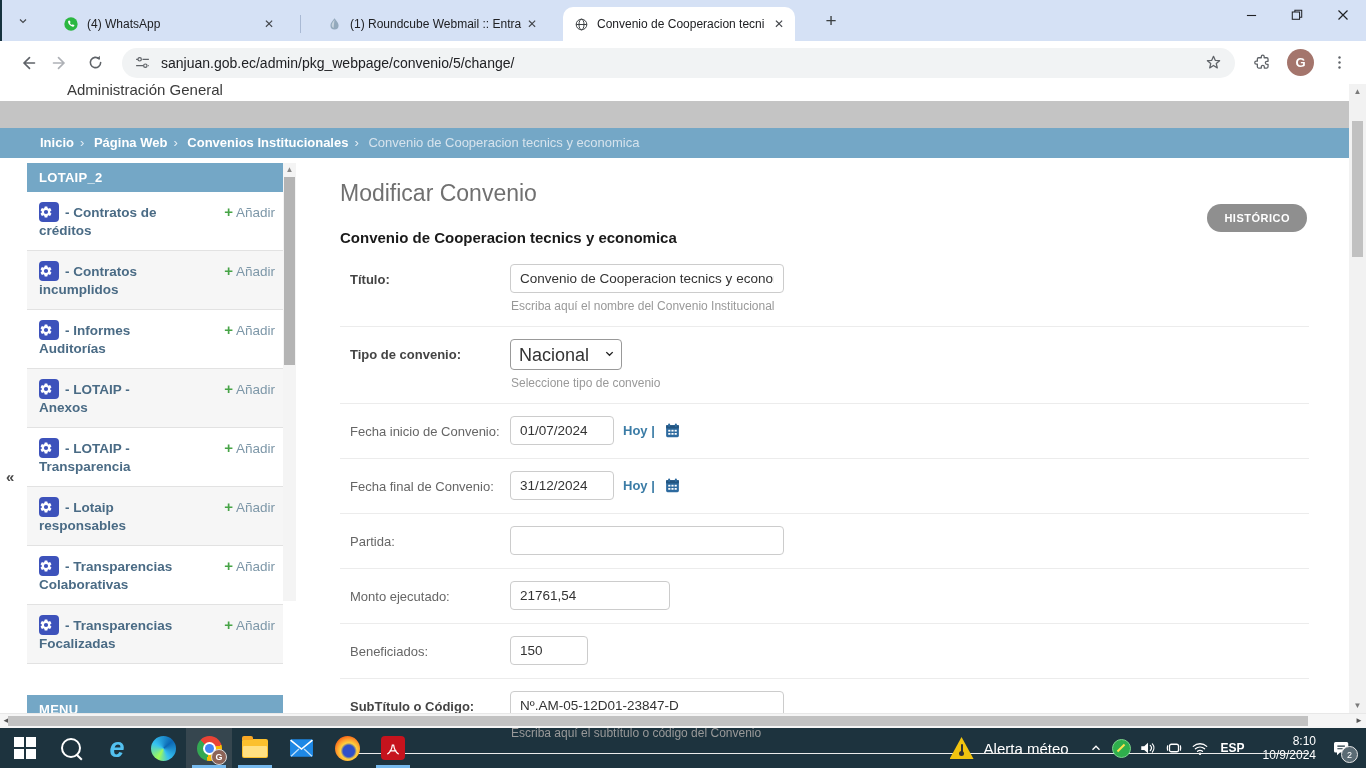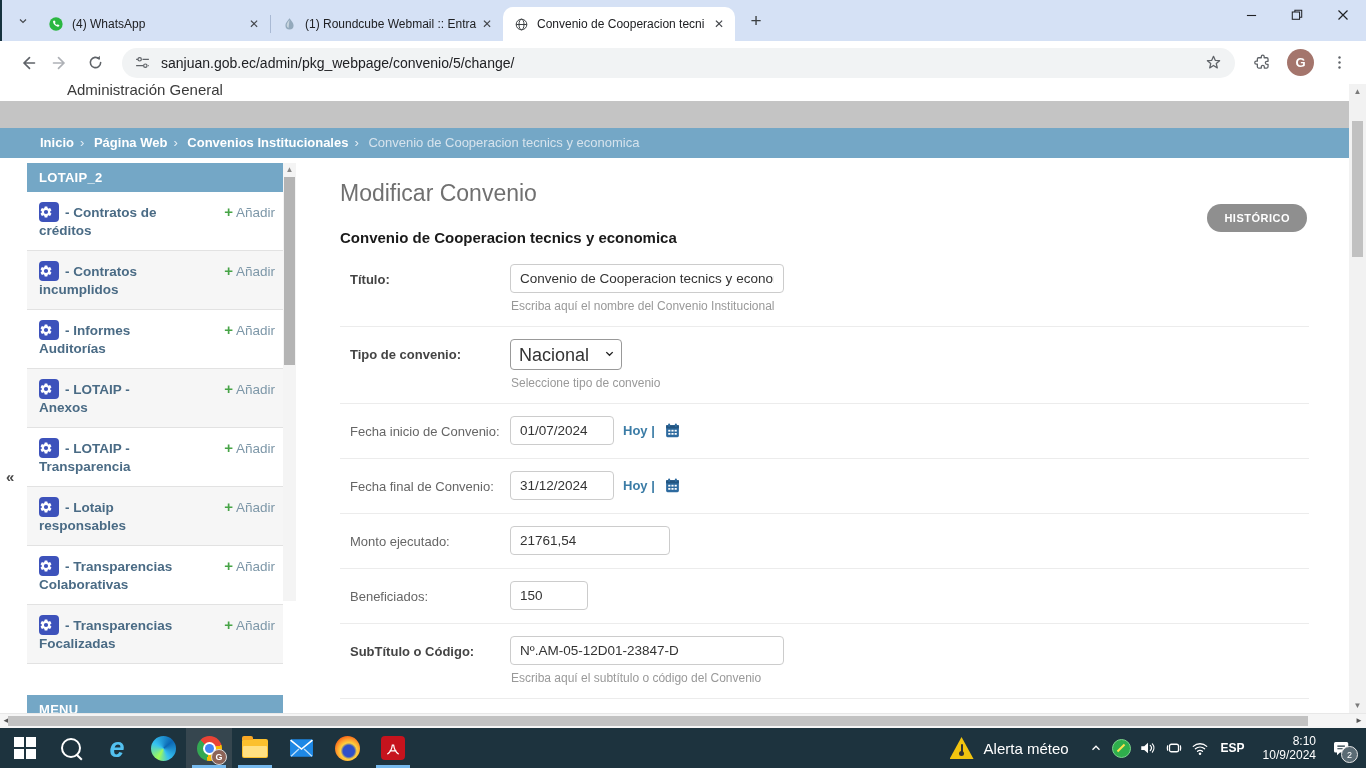--- a/index.html
+++ b/index.html
@@ -1,20 +1,20 @@
 <!DOCTYPE html>
 <html><head>
 <meta charset="utf-8">
 <style>
   html,body{margin:0;padding:0;width:1366px;height:768px;overflow:hidden;
     font-family:"Liberation Sans","DejaVu Sans",sans-serif;background:#fff;}
   .screen{width:1366px;height:768px;display:flex;flex-direction:column;}
 
   
-  .tabstrip{height:41px;background:#d5e1f5;display:flex;align-items:flex-end;position:relative;border-left:2px solid #16323e;}
+  .tabstrip{height:41px;background:#d5e1f5;display:flex;align-items:flex-end;position:relative;border-left:2px solid #16323e;gap:15px;}
   .tsearch{width:26px;height:26px;margin:0 2px 7px 8px;border-radius:6px;display:flex;align-items:center;justify-content:center;color:#45484d;}
   .tab{width:232px;height:34px;display:flex;align-items:center;padding:0 8px 0 10px;box-sizing:border-box;font-size:12px;color:#202124;position:relative;}
   .tab.active{background:#fff;border-radius:10px 10px 0 0;margin-top:36px;}
   .tab .fav{width:16px;height:16px;flex:none;margin-right:8px;display:flex;align-items:center;justify-content:center;}
   .tab-title{flex:1;white-space:nowrap;overflow:hidden;}
   .tab-close{flex:none;width:16px;height:16px;display:flex;align-items:center;justify-content:center;color:#44474c;font-size:12px;border-radius:50%;}
   .tab-divider{width:1px;height:18px;background:#a9b9d4;margin-bottom:8px;}
   .newtab{width:26px;height:26px;margin:0 0 7px 8px;display:flex;align-items:center;justify-content:center;color:#3c4043;font-size:19px;border-radius:50%;}
   .wincontrols{position:absolute;top:0;right:0;height:30px;display:flex;}
   .winbtn{width:46px;height:30px;display:flex;align-items:center;justify-content:center;color:#202124;}
@@ -379,20 +379,26 @@
             <label class="flabel">Fecha final de Convenio:</label>
             <div class="fctl daterow">
               <input class="w-date" type="text" value="31/12/2024" style="">
               <a class="hoy" href="#">Hoy |</a>
               <svg width="17" height="17">
                   <use href="#i-cal"></use>
                 </svg>
             </div>
           </div>
 
+          <div class="frow">
+            <label class="flabel">Partida:</label>
+            <div class="fctl">
+              <input class="w-title" type="text" value="" style="">
+            </div>
+          </div>
 
           <div class="frow">
             <label class="flabel">Monto ejecutado:</label>
             <div class="fctl">
               <input class="w-monto" type="text" value="21761,54" style="">
             </div>
           </div>
 
           <div class="frow">
             <label class="flabel">Beneficiados:</label>

